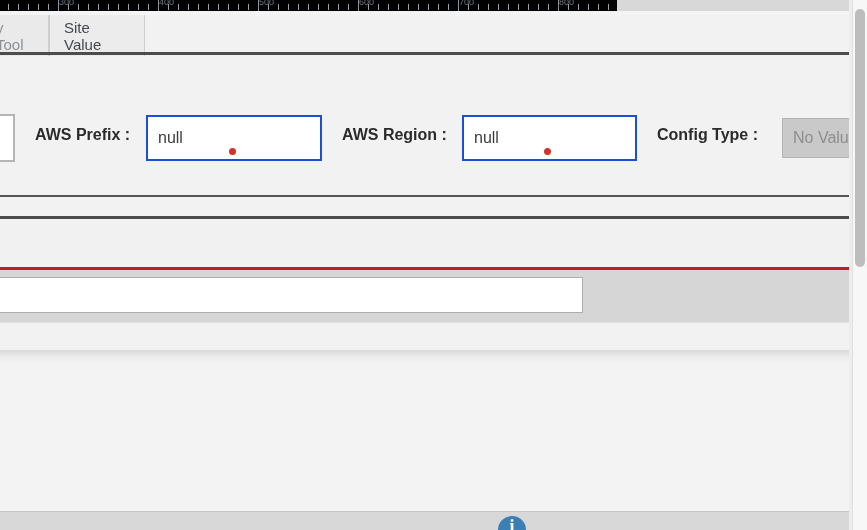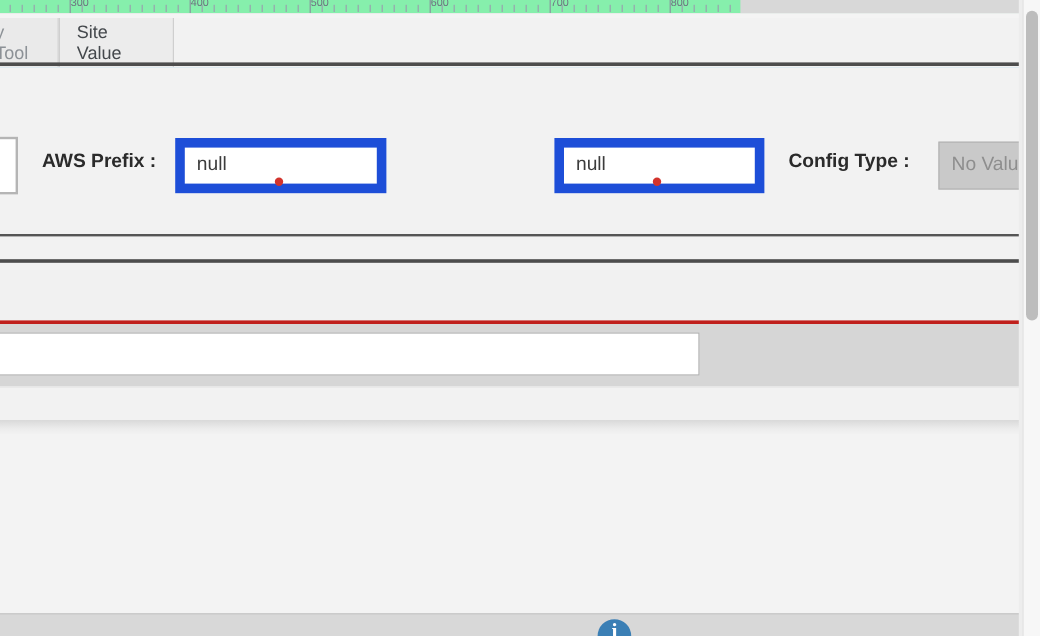--- a/index.html
+++ b/index.html
@@ -17,21 +17,21 @@
     height: 530px;
     overflow: hidden;
     background: #f2f2f2;
   }
 
   
   .ruler {
     position: absolute;
     left: 0; top: 0;
     width: 867px; height: 11px;
-    background: #86efac;
+    background: #000000;
     border-bottom: 1px solid #c9c9c9;
     overflow: hidden;
   }
   .ruler-inner { position: absolute; left: 0; top: 0; width: 617px; height: 11px; }
   .ruler-right {
     position: absolute; left: 617px; top: 0; width: 250px; height: 11px;
     background: #d8d8d8;
   }
   .tick {
     position: absolute; top: 4px; width: 1px; height: 6px; background: #9aa2ad;
@@ -106,21 +106,21 @@
     font-size: 16px;
     font-weight: bold;
     color: #2b2b2b;
     white-space: nowrap;
     font-family: "Liberation Sans", sans-serif;
   }
   .text-input {
     position: absolute;
     box-sizing: border-box;
     background: #ffffff;
-    border: 8px solid #1d4ed8;
+    border: 2px solid #1d4ed8;
     font-size: 16px;
     color: #3c3c3c;
     padding: 0 10px;
     display: flex;
     align-items: center;
     font-family: "Liberation Sans", sans-serif;
   }
   .text-input.plain {
     border: 2px solid #b5b5b5;
     box-shadow: inset 0 0 0 1px #ffffff;
@@ -322,20 +322,21 @@
   <div class="form-panel">
 
     <div class="text-input plain" style="left:-12px;top:58px;width:27px;height:48px;"></div>
 
     <div class="field-label" style="left:35px;top:70px;">AWS Prefix :</div>
     <div class="text-input" style="left:146px;top:59px;width:176px;height:46px;">
       <span>null</span>
     </div>
     <div class="req-dot" style="left:229px;top:92px;"></div>
 
+    <div class="field-label" style="left:342px;top:70px;">AWS Region :</div>
     <div class="text-input" style="left:462px;top:59px;width:175px;height:46px;">
       <span>null</span>
     </div>
     <div class="req-dot" style="left:544px;top:92px;"></div>
 
     <div class="field-label" style="left:657px;top:70px;">Config Type :</div>
     <div class="select-box" style="left:782px;top:62px;width:90px;height:40px;">
       <span>No Value</span>
     </div>
   </div>

